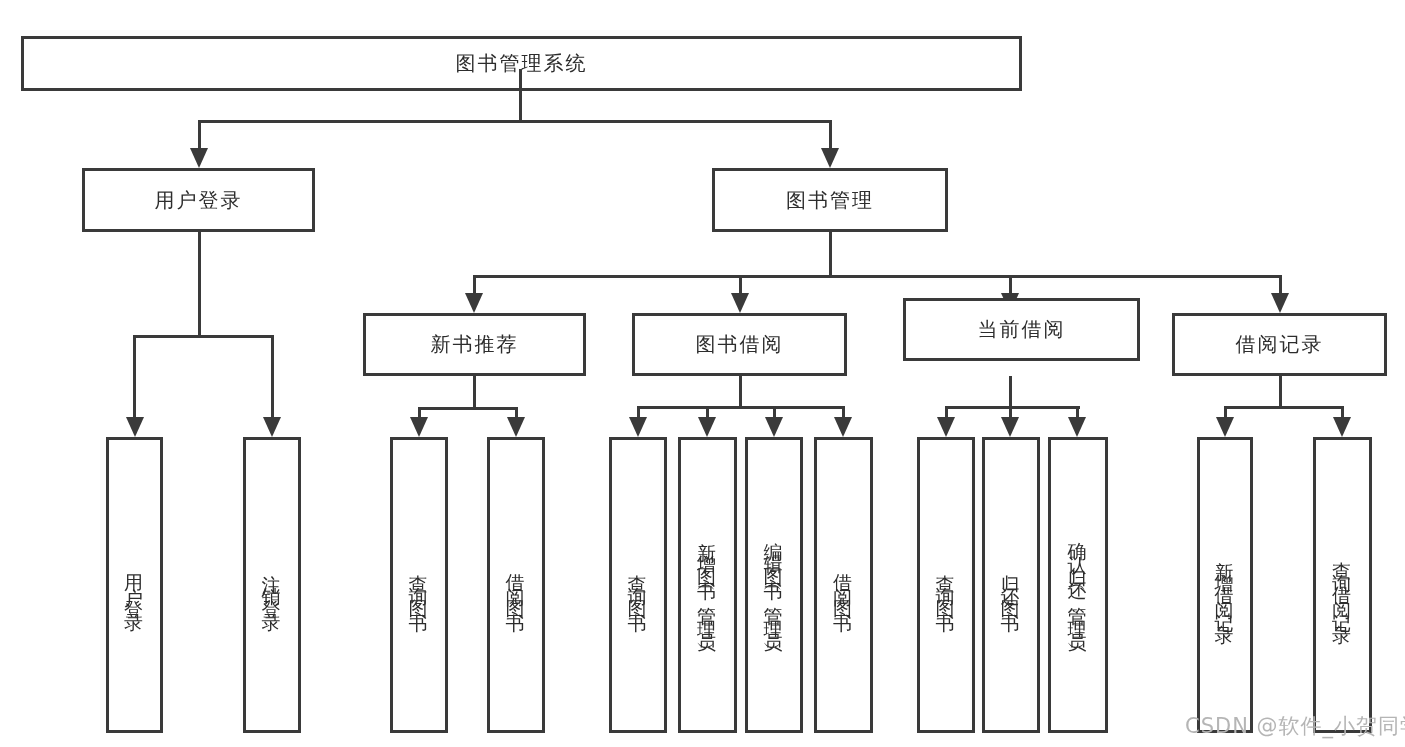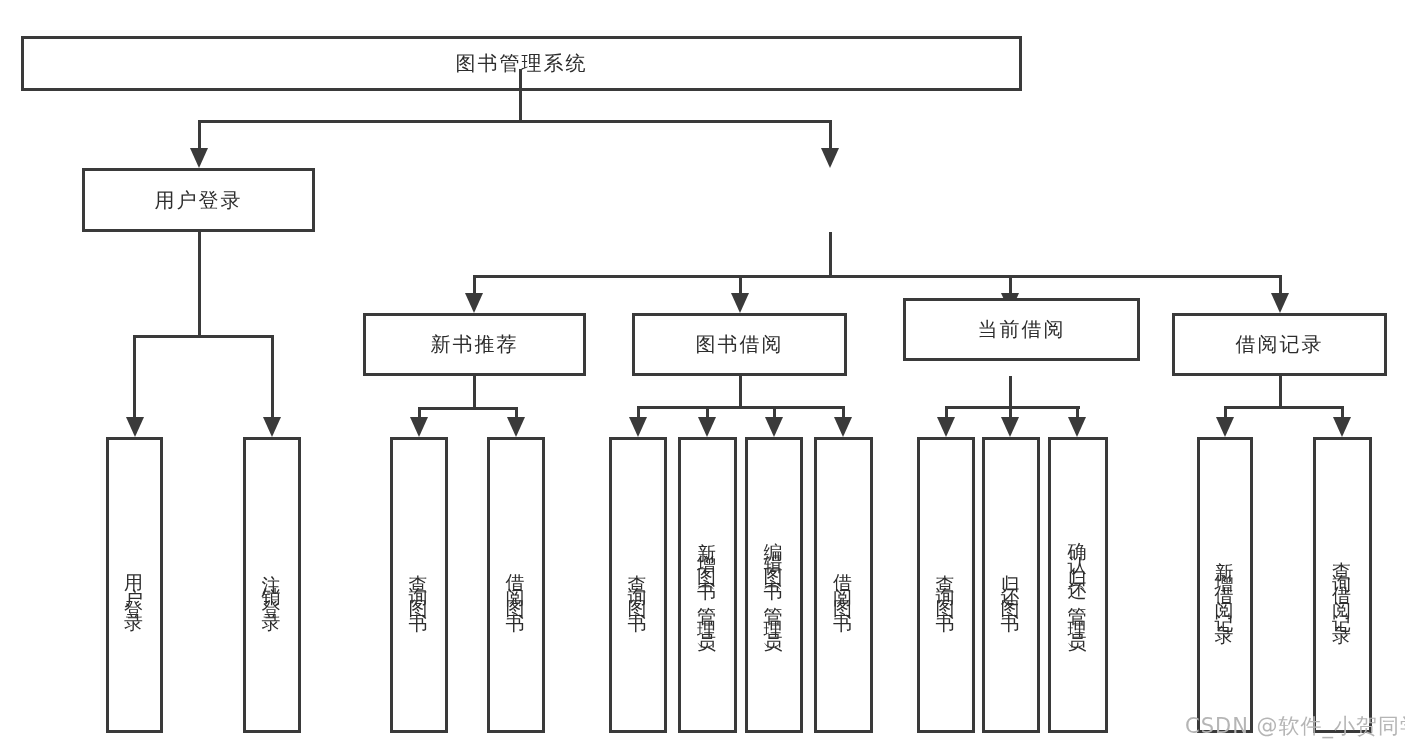--- a/index.html
+++ b/index.html
@@ -43,20 +43,21 @@
   <div class="node" style="left:21px;top:2px;width:1001px;height:55px;margin-top:34px;">图书管理系统</div>
 
   <div class="lv" style="left:519px;top:69px;height:51px;"></div>
   <div class="lh" style="left:198px;top:120px;width:634px;"></div>
   <div class="lv" style="left:198px;top:120px;height:32px;"></div>
   <div class="lv" style="left:829px;top:120px;height:32px;"></div>
   <div class="arrow" style="left:190px;top:148px;"></div>
   <div class="arrow" style="left:821px;top:148px;"></div>
 
   <div class="node" style="left:82px;top:168px;width:233px;height:64px;">用户登录</div>
+  <div class="node" style="left:712px;top:168px;width:236px;height:64px;">图书管理</div>
 
   <div class="lv" style="left:198px;top:232px;height:105px;"></div>
   <div class="lh" style="left:133px;top:335px;width:141px;"></div>
   <div class="lv" style="left:133px;top:335px;height:84px;"></div>
   <div class="lv" style="left:271px;top:335px;height:84px;"></div>
   <div class="arrow" style="left:126px;top:417px;"></div>
   <div class="arrow" style="left:263px;top:417px;"></div>
 
   <div class="lv" style="left:829px;top:232px;height:45px;"></div>
   <div class="lh" style="left:473px;top:275px;width:809px;"></div>

